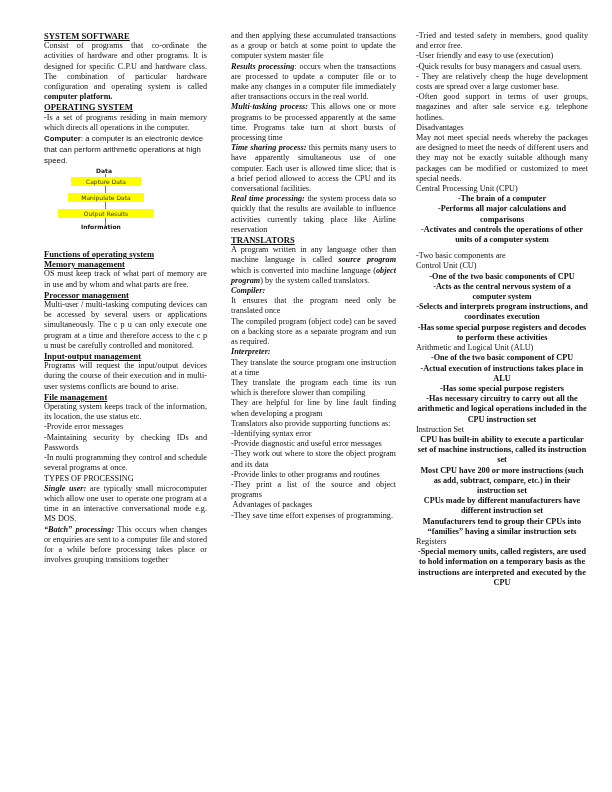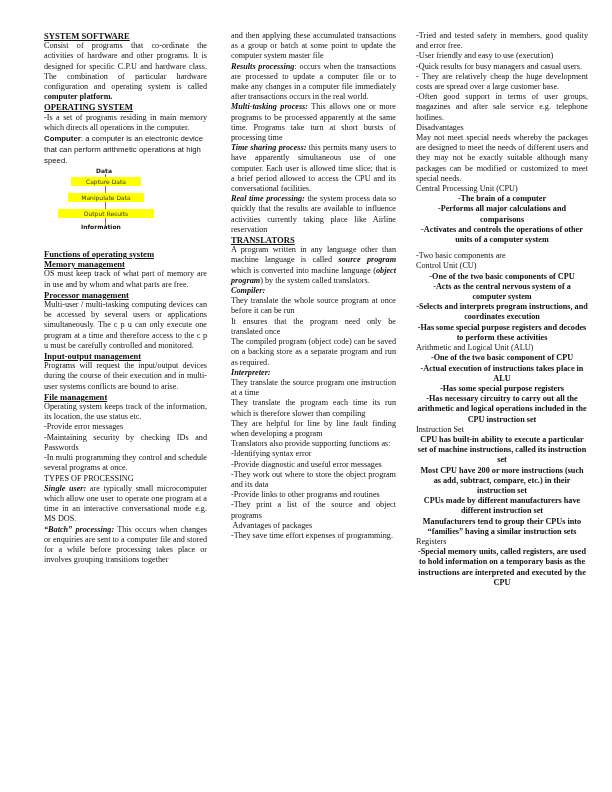--- a/index.html
+++ b/index.html
@@ -61,21 +61,20 @@
 
 <div class="col c2">
   <p>and then applying these accumulated transactions as a group or batch at some point to update the computer system master file</p>
   <p><span class="bi">Results processing</span><span>:  occurs when the transactions are processed to update a computer file or to make any changes in a computer file immediately after transactions occurs in the real world.</span></p>
   <p><span class="bi">Multi-tasking process:</span><span> This allows one or more programs to be processed apparently at the same time. Programs take turn at short bursts of processing time</span></p>
   <p><span class="bi">Time sharing process:</span><span>  this permits many users to have apparently simultaneous use of one computer. Each user is allowed time slice; that is a brief period allowed to access the CPU and its conversational facilities.</span></p>
   <p><span class="bi">Real time processing:</span><span> the system process data so quickly that the results are available to influence activities currently taking place like Airline reservation</span></p>
   <p class="h">TRANSLATORS</p>
   <p><span>A program written in any language other than machine language is called </span><span class="bi">source program</span><span> which is converted into machine language (</span><span class="bi">object program</span><span>) by the system called translators.</span></p>
   <p class="bi">Compiler:</p>
-  <p>They translate the whole source program at once before it can be run</p>
   <p>It ensures that the program need only be translated once</p>
   <p>The compiled program (object code) can be saved on a backing store as a separate program and run as required.</p>
   <p class="bi">Interpreter:</p>
   <p>They translate the source program one instruction at a time</p>
   <p>They translate the program each time its run which is therefore slower than compiling</p>
   <p>They are helpful for line by line fault finding when developing a program</p>
   <p class="hb">Translators also provide supporting functions as:</p>
   <p>-Identifying syntax error</p>
   <p>-Provide diagnostic and useful error messages</p>
   <p>-They work out where to store the object program and its data</p>

